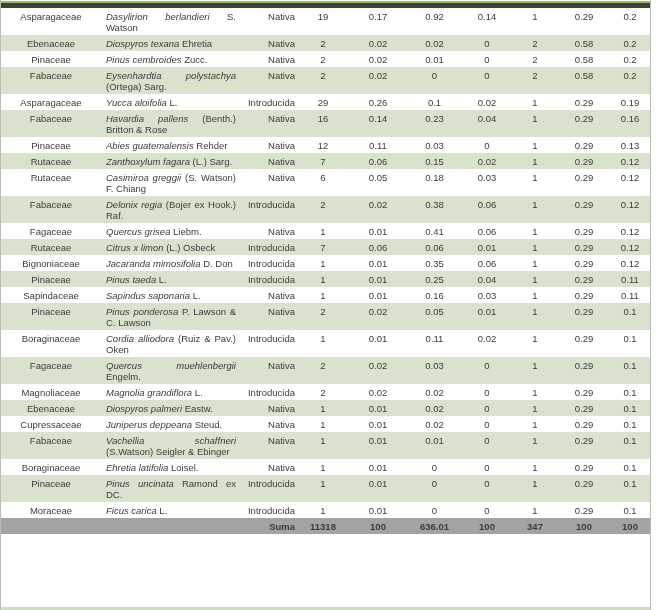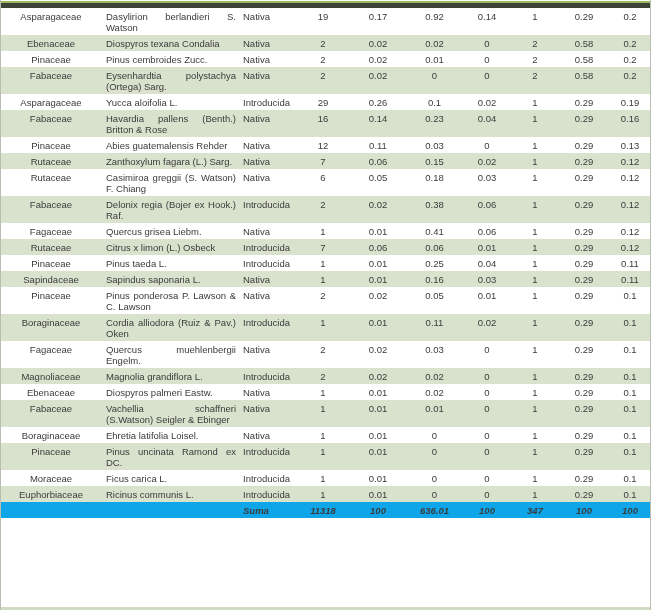--- a/index.html
+++ b/index.html
@@ -42,27 +42,26 @@
   td {
     padding: 2.5px 2px;
     vertical-align: top;
     overflow: hidden;
   }
   tbody tr:nth-child(even) {
     background: #d8e2cd;
   }
   td.family   { text-align: center; }
   td.species  { text-align: justify; padding-left: 5px; padding-right: 5px; }
-  td.species .sci { }
-  td.origin   { text-align: left; }
+  td.species .sci { font-style: italic; }
+  td.origin   { text-align: right; }
   td.num      { text-align: center; }
   tfoot td {
     font-weight: bold;
-    background: #0ea5e9;
-    font-style: italic;
+    background: #a3a3a3;
   }
   .bottom-strip {
     position: absolute;
     left: 0;
     right: 0;
     bottom: 0;
     height: 3px;
     background: #cfdcc3;
   }
 </style>
@@ -102,21 +101,21 @@
     <td class="num">1</td>
     <td class="num">0.29</td>
     <td class="num">0.2</td>
   </tr>
         <tr>
     <td class="family">
       <span>Ebenaceae</span>
     </td>
     <td class="species">
       <span class="sci">Diospyros texana</span>
-      <span>Condalia</span>
+      <span>Ehretia</span>
     </td>
     <td class="origin">Nativa</td>
     <td class="num">2</td>
     <td class="num">0.02</td>
     <td class="num">0.02</td>
     <td class="num">0</td>
     <td class="num">2</td>
     <td class="num">0.58</td>
     <td class="num">0.2</td>
   </tr>
@@ -285,20 +284,37 @@
     <td class="num">7</td>
     <td class="num">0.06</td>
     <td class="num">0.06</td>
     <td class="num">0.01</td>
     <td class="num">1</td>
     <td class="num">0.29</td>
     <td class="num">0.12</td>
   </tr>
         <tr>
     <td class="family">
+      <span>Bignoniaceae</span>
+    </td>
+    <td class="species">
+      <span class="sci">Jacaranda mimosifolia</span>
+      <span>D. Don</span>
+    </td>
+    <td class="origin">Introducida</td>
+    <td class="num">1</td>
+    <td class="num">0.01</td>
+    <td class="num">0.35</td>
+    <td class="num">0.06</td>
+    <td class="num">1</td>
+    <td class="num">0.29</td>
+    <td class="num">0.12</td>
+  </tr>
+        <tr>
+    <td class="family">
       <span>Pinaceae</span>
     </td>
     <td class="species">
       <span class="sci">Pinus taeda</span>
       <span>L.</span>
     </td>
     <td class="origin">Introducida</td>
     <td class="num">1</td>
     <td class="num">0.01</td>
     <td class="num">0.25</td>
@@ -404,20 +420,37 @@
     <td class="num">1</td>
     <td class="num">0.01</td>
     <td class="num">0.02</td>
     <td class="num">0</td>
     <td class="num">1</td>
     <td class="num">0.29</td>
     <td class="num">0.1</td>
   </tr>
         <tr>
     <td class="family">
+      <span>Cupressaceae</span>
+    </td>
+    <td class="species">
+      <span class="sci">Juniperus deppeana</span>
+      <span>Steud.</span>
+    </td>
+    <td class="origin">Nativa</td>
+    <td class="num">1</td>
+    <td class="num">0.01</td>
+    <td class="num">0.02</td>
+    <td class="num">0</td>
+    <td class="num">1</td>
+    <td class="num">0.29</td>
+    <td class="num">0.1</td>
+  </tr>
+        <tr>
+    <td class="family">
       <span>Fabaceae</span>
     </td>
     <td class="species">
       <span class="sci">Vachellia schaffneri</span>
       <span>(S.Watson) Seigler &amp; Ebinger</span>
     </td>
     <td class="origin">Nativa</td>
     <td class="num">1</td>
     <td class="num">0.01</td>
     <td class="num">0.01</td>
@@ -459,37 +492,20 @@
     <td class="num">1</td>
     <td class="num">0.29</td>
     <td class="num">0.1</td>
   </tr>
         <tr>
     <td class="family">
       <span>Moraceae</span>
     </td>
     <td class="species">
       <span class="sci">Ficus carica</span>
-      <span>L.</span>
-    </td>
-    <td class="origin">Introducida</td>
-    <td class="num">1</td>
-    <td class="num">0.01</td>
-    <td class="num">0</td>
-    <td class="num">0</td>
-    <td class="num">1</td>
-    <td class="num">0.29</td>
-    <td class="num">0.1</td>
-  </tr>
-        <tr>
-    <td class="family">
-      <span>Euphorbiaceae</span>
-    </td>
-    <td class="species">
-      <span class="sci">Ricinus communis</span>
       <span>L.</span>
     </td>
     <td class="origin">Introducida</td>
     <td class="num">1</td>
     <td class="num">0.01</td>
     <td class="num">0</td>
     <td class="num">0</td>
     <td class="num">1</td>
     <td class="num">0.29</td>
     <td class="num">0.1</td>

